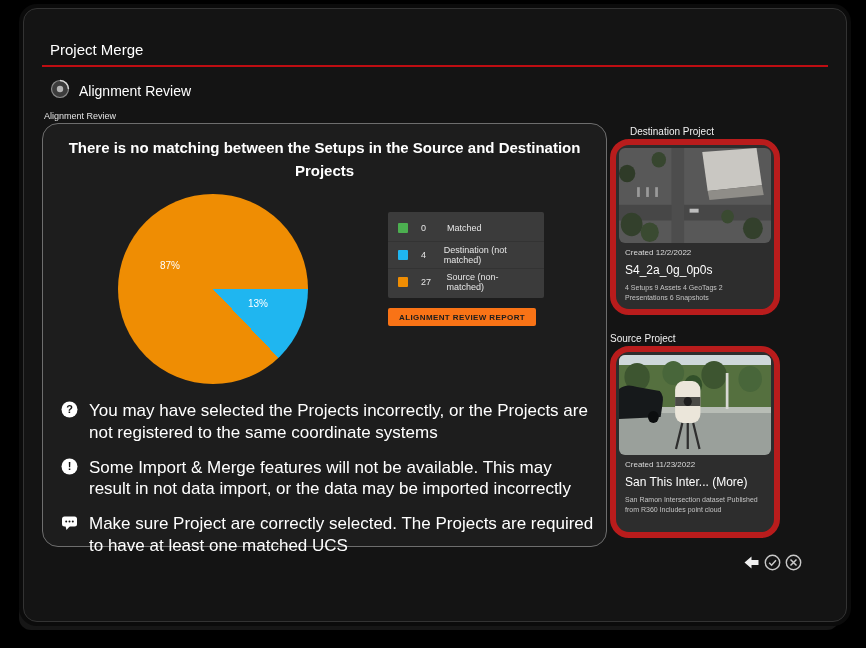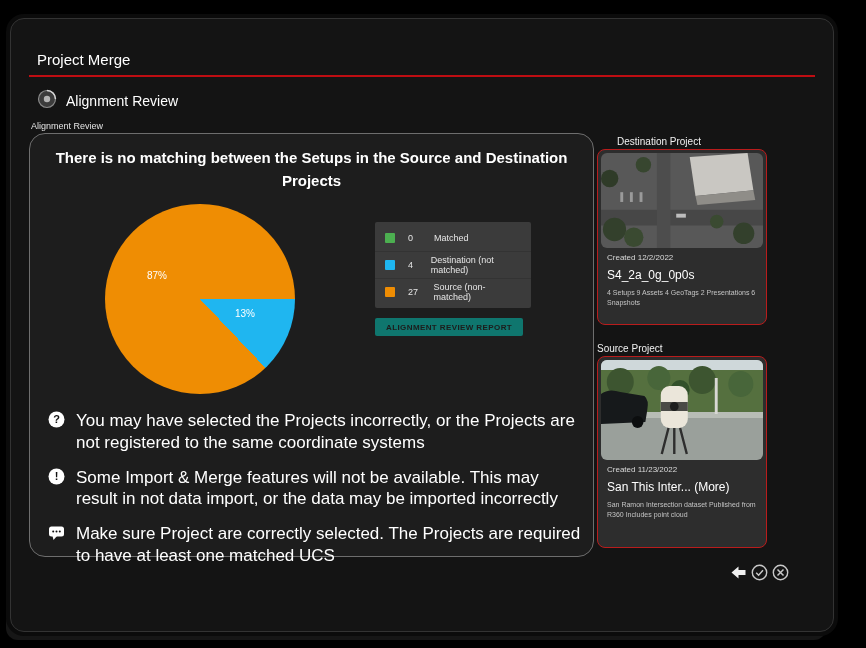--- a/index.html
+++ b/index.html
@@ -2,24 +2,23 @@
 <html><head>
 <meta charset="utf-8">
 <style>
   html,body{margin:0;padding:0;}
   body{
     width:866px;height:648px;background:#000;
     font-family:"Liberation Sans", sans-serif;
     position:relative;overflow:hidden;color:#fff;
   }
   .window{
-    position:absolute;left:10px;top:8px;width:822px;height:612px;
+    position:absolute;left:23px;top:8px;width:822px;height:612px;
     background:#141414;border:1px solid #333;border-radius:14px;
     box-shadow:0 0 0 4px #0b0b0b, -6px 10px 0 -2px #161616, 0 14px 30px rgba(0,0,0,.9);
-    margin-top:10px;
   }
   .win-title{position:absolute;left:26px;top:32px;font-size:15px;color:#fff;}
   .red-line{position:absolute;left:18px;top:56px;width:786px;height:2px;background:#bf0d12;}
   .section-header{position:absolute;left:26px;top:70px;display:flex;align-items:center;gap:9px;font-size:14px;color:#fff;}
   .panel-label{position:absolute;left:20px;top:102px;font-size:9px;color:#e3e3e3;}
   .panel{
     position:absolute;left:18px;top:114px;width:565px;height:424px;
     background:#1d1d1d;border:1px solid #6e6e6e;border-radius:16px;box-sizing:border-box;
   }
   .panel-heading{margin:12px 14px 0;text-align:center;font-size:15px;font-weight:bold;line-height:1.55;color:#fff;}
@@ -34,33 +33,33 @@
     position:absolute;left:345px;top:88px;width:156px;background:#3b3b3b;
     border-radius:2px;padding:3px 0;box-sizing:border-box;
   }
   .legend-row{display:flex;align-items:center;height:26px;padding:0 10px;border-bottom:1px solid #333;}
   .legend-row:last-child{border-bottom:none;}
   .swatch{width:10px;height:10px;border-radius:1px;background:#888;flex:0 0 auto;}
   .lg-val{width:26px;margin-left:13px;font-size:9px;color:#e6e6e6;}
   .lg-label{font-size:9px;color:#e6e6e6;}
   .report-btn{
     position:absolute;left:345px;top:184px;height:18px;padding:0 11px;
-    background:#0f766e;color:#1c1c1c;border:none;border-radius:2px;
+    background:#f97316;color:#1c1c1c;border:none;border-radius:2px;
     font-family:"Liberation Sans", sans-serif;font-size:8px;font-weight:bold;letter-spacing:.4px;cursor:pointer;
   }
   .notes{position:absolute;left:18px;top:276px;right:12px;}
   .note{display:flex;gap:11px;margin-bottom:13px;align-items:flex-start;}
   .note-icon{flex:0 0 auto;margin-top:1px;}
   .note-text{font-size:17px;line-height:1.28;color:#fff;}
   .side-label{position:absolute;left:586px;font-size:10px;color:#f0f0f0;}
   .lbl-dest{top:117px;padding-left:20px;}
   .lbl-src{top:324px;}
   .card{
     position:absolute;left:586px;width:170px;background:#2d2d2d;
-    border:1px solid #b91c1c;border-radius:8px;box-sizing:border-box;padding:3px;
+    border:6px solid #b91c1c;border-radius:19px;box-sizing:border-box;padding:3px;
   }
   .card-dest{top:130px;height:176px;}
   .card-src{top:337px;height:192px;}
   .card-img{width:100%;border-radius:6px;overflow:hidden;line-height:0;}
   .card-img svg{width:100%;display:block;}
   .img-dest{height:95px;}
   .img-src{height:100px;}
   .card-body{padding:5px 6px 2px;}
   .created{font-size:8px;color:#dadada;}
   .proj-name{font-size:12px;color:#fff;margin-top:6px;}

